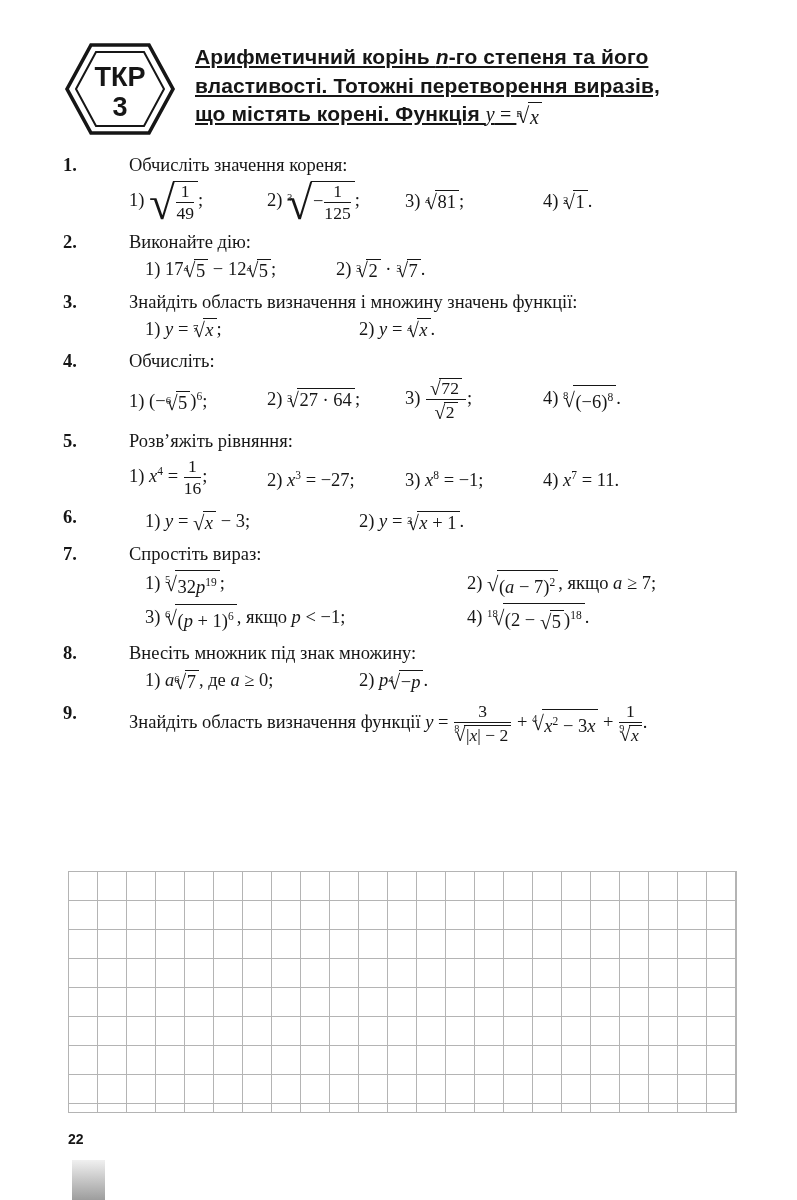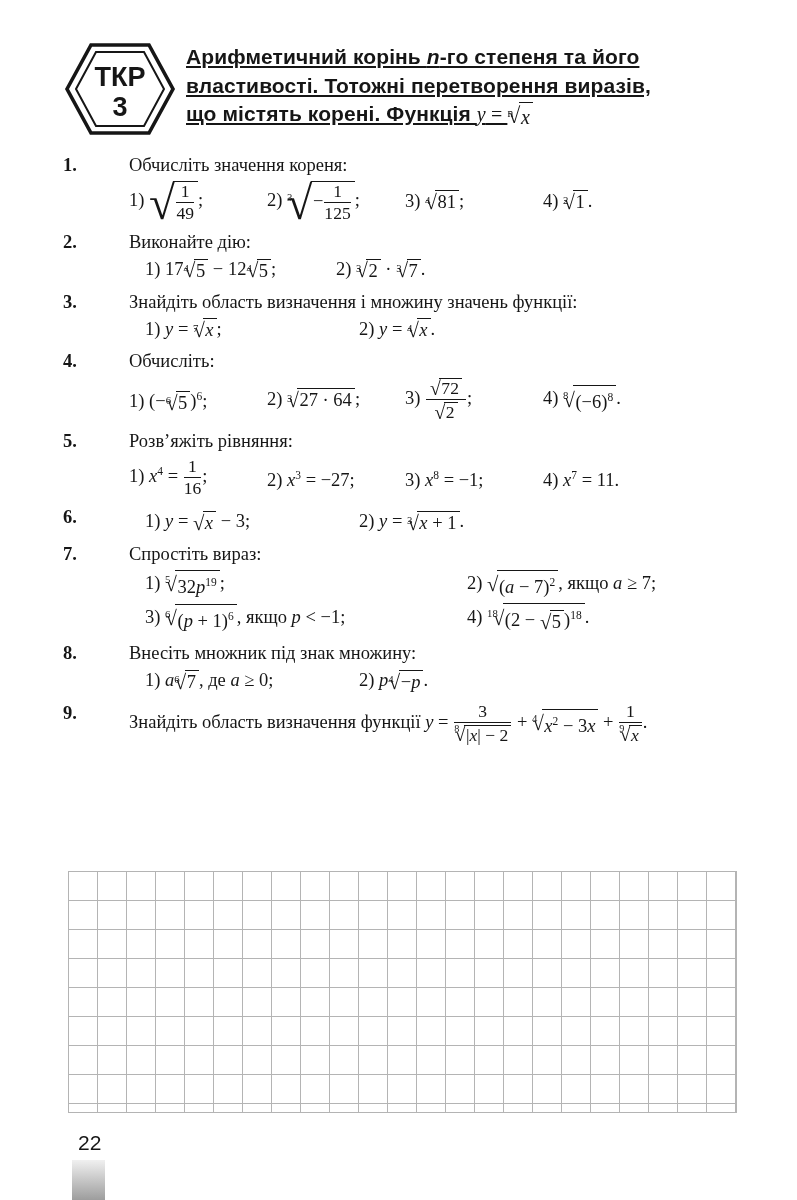--- a/index.html
+++ b/index.html
@@ -8,21 +8,21 @@
     width: 797px; height: 1200px;
     box-sizing: border-box;
     padding: 36px 55px 0 63px;
     background: #ffffff;
     color: #161616;
     font-family: "Liberation Serif", "DejaVu Serif", serif;
     overflow: hidden;
   }
 
   
-  .header { display: flex; align-items: flex-start; gap: 10px; margin-bottom: 8px; }
+  .header { display: flex; align-items: flex-start; gap: 19px; margin-bottom: 8px; }
   .badge { flex: 0 0 auto; }
   .badge text {
     font-family: "Liberation Sans", "DejaVu Sans", sans-serif;
     font-weight: bold; fill: #161616;
   }
   .title-block {
     font-family: "Liberation Sans", "DejaVu Sans", sans-serif;
     font-weight: bold;
     font-size: 21px; line-height: 28.5px;
     padding-top: 7px; letter-spacing: 0.1px; text-decoration: underline;
@@ -85,23 +85,23 @@
     background-image:
       linear-gradient(#b4b4b4 1px, transparent 1px),
       linear-gradient(90deg, #b4b4b4 1px, transparent 1px);
     background-size: 29px 29px;
     border-right: 1px solid #b4b4b4;
     border-bottom: 1px solid #b4b4b4;
   }
 
   
   .pagenum {
-    position: absolute; left: 78px; top: 1131px;
+    position: absolute; left: 68px; top: 1131px;
     font-family: "Liberation Sans", "DejaVu Sans", sans-serif;
-    font-weight: normal; font-size: 21px;
+    font-weight: bold; font-size: 14px;
   }
   .corner-shade {
     position: absolute; left: 72px; top: 1160px;
     width: 33px; height: 40px;
     background: linear-gradient(#f0f0f0, #9d9d9d);
   }
 </style>
 </head>
 <body>
 

